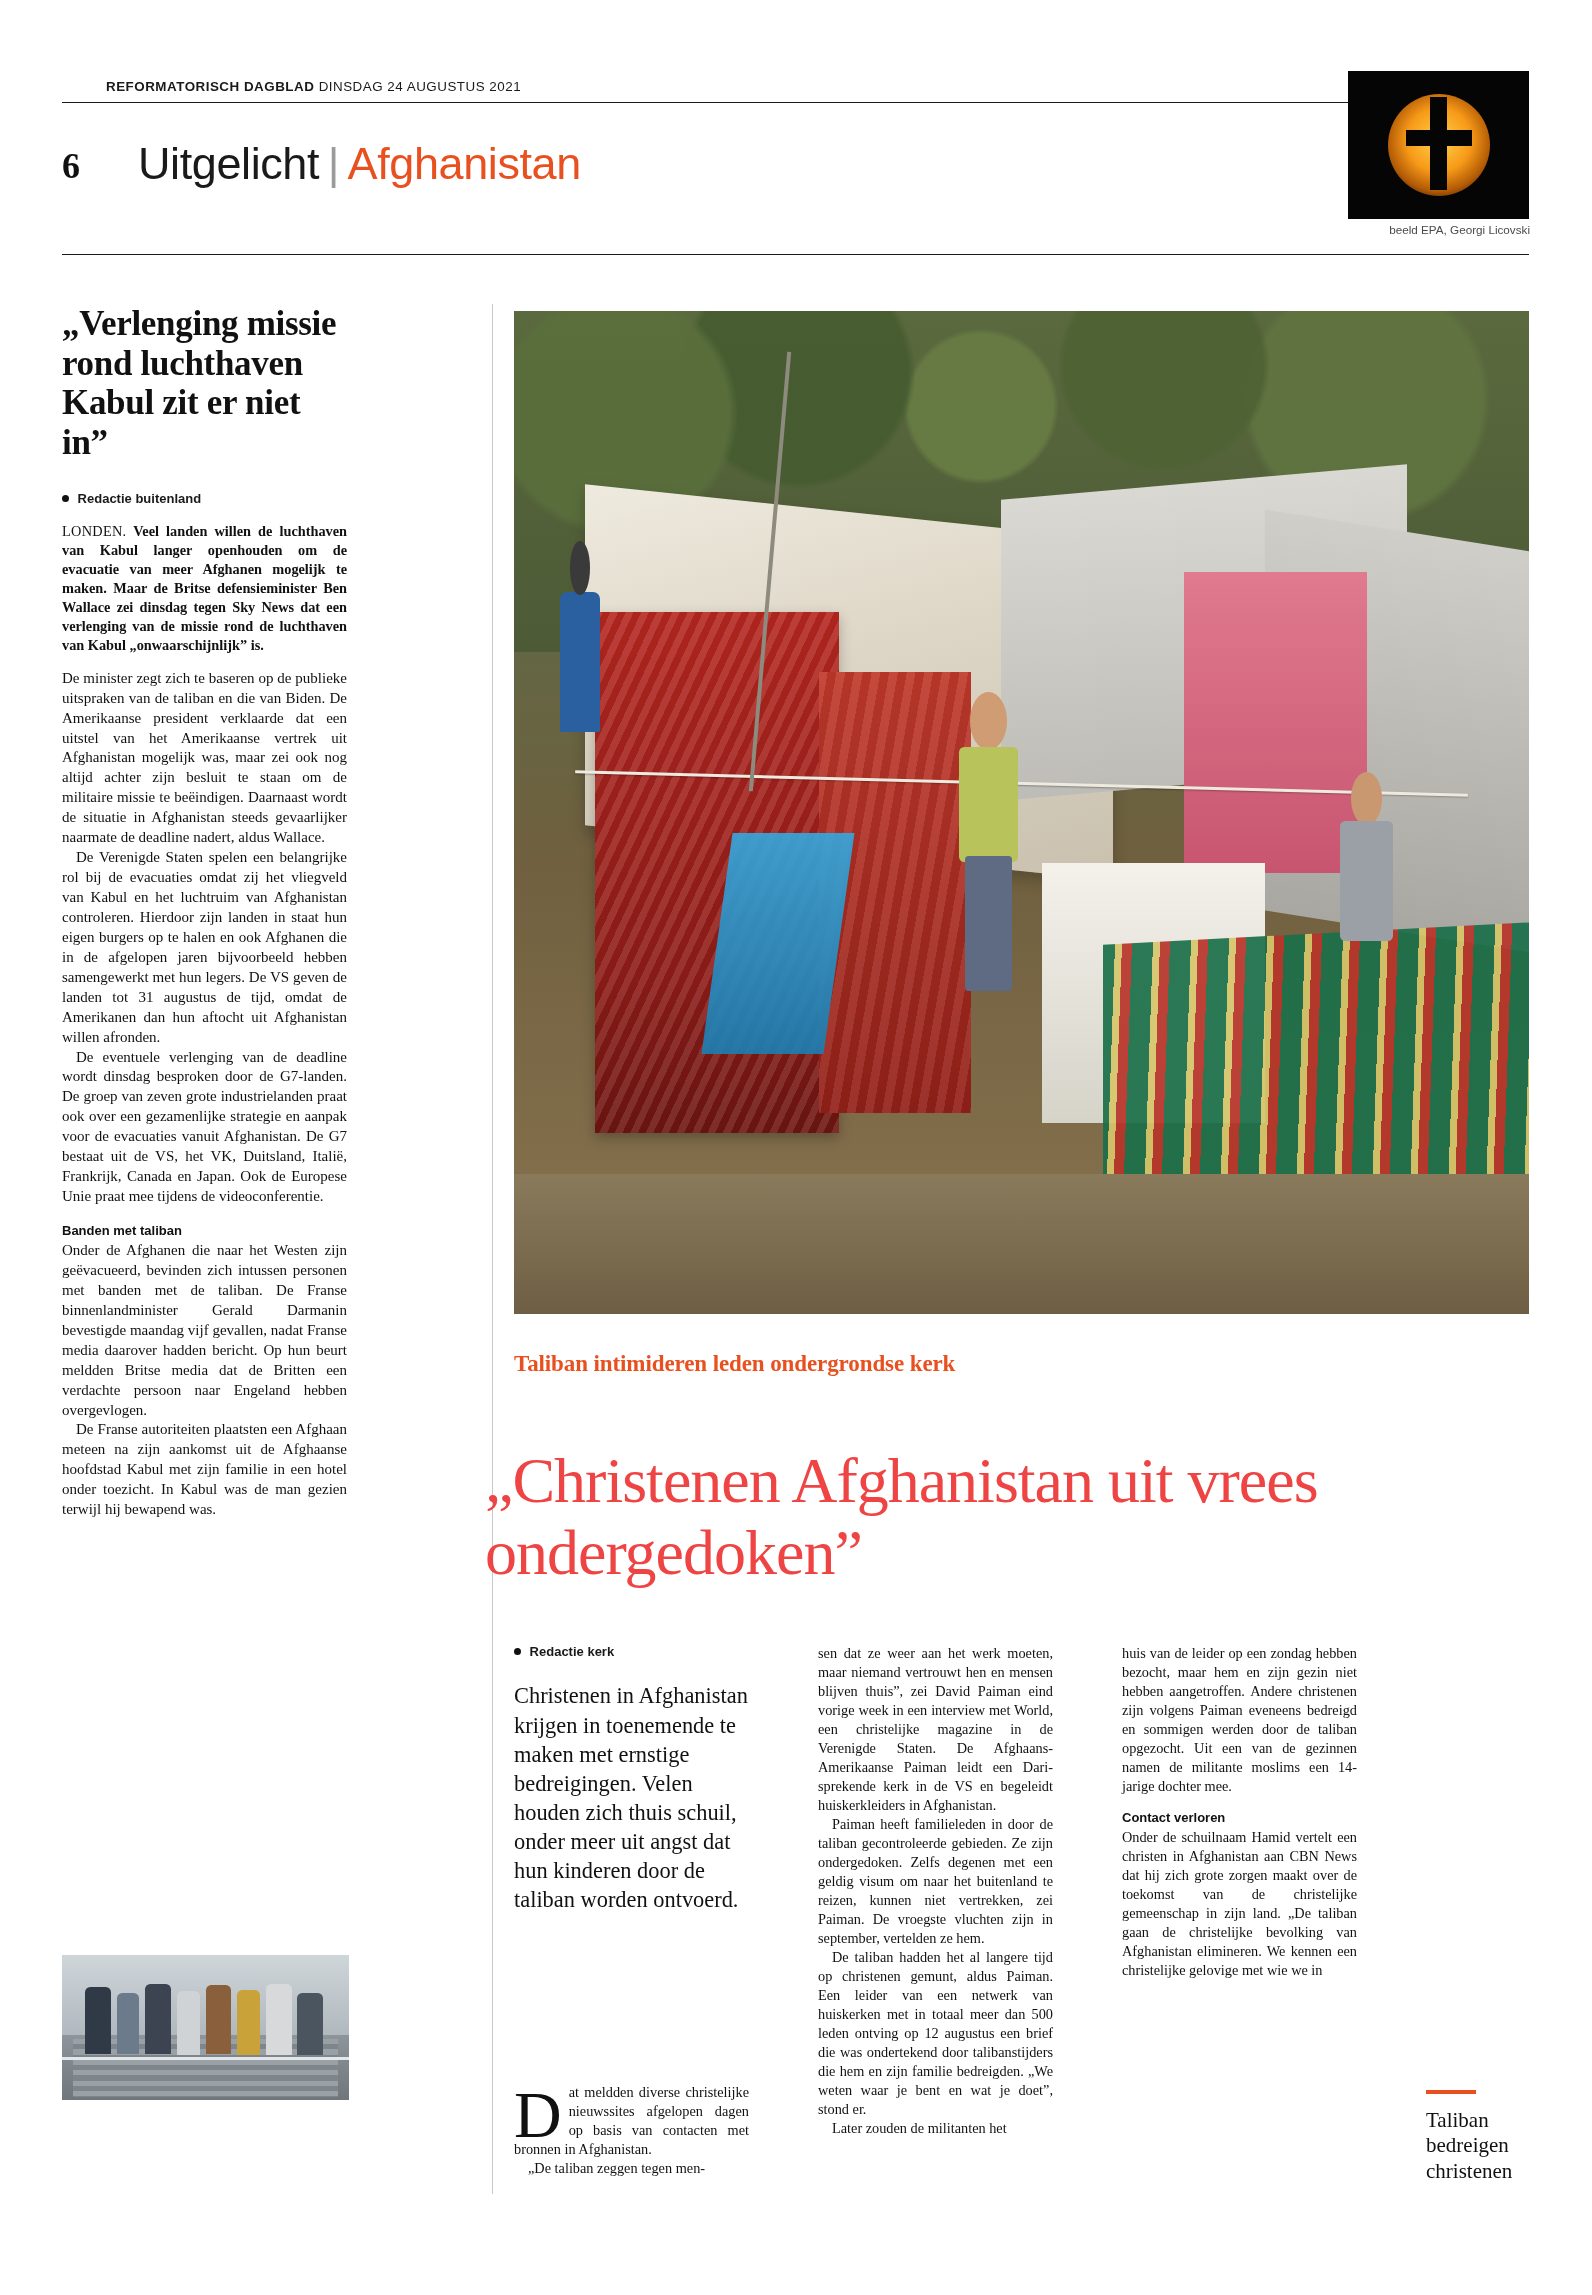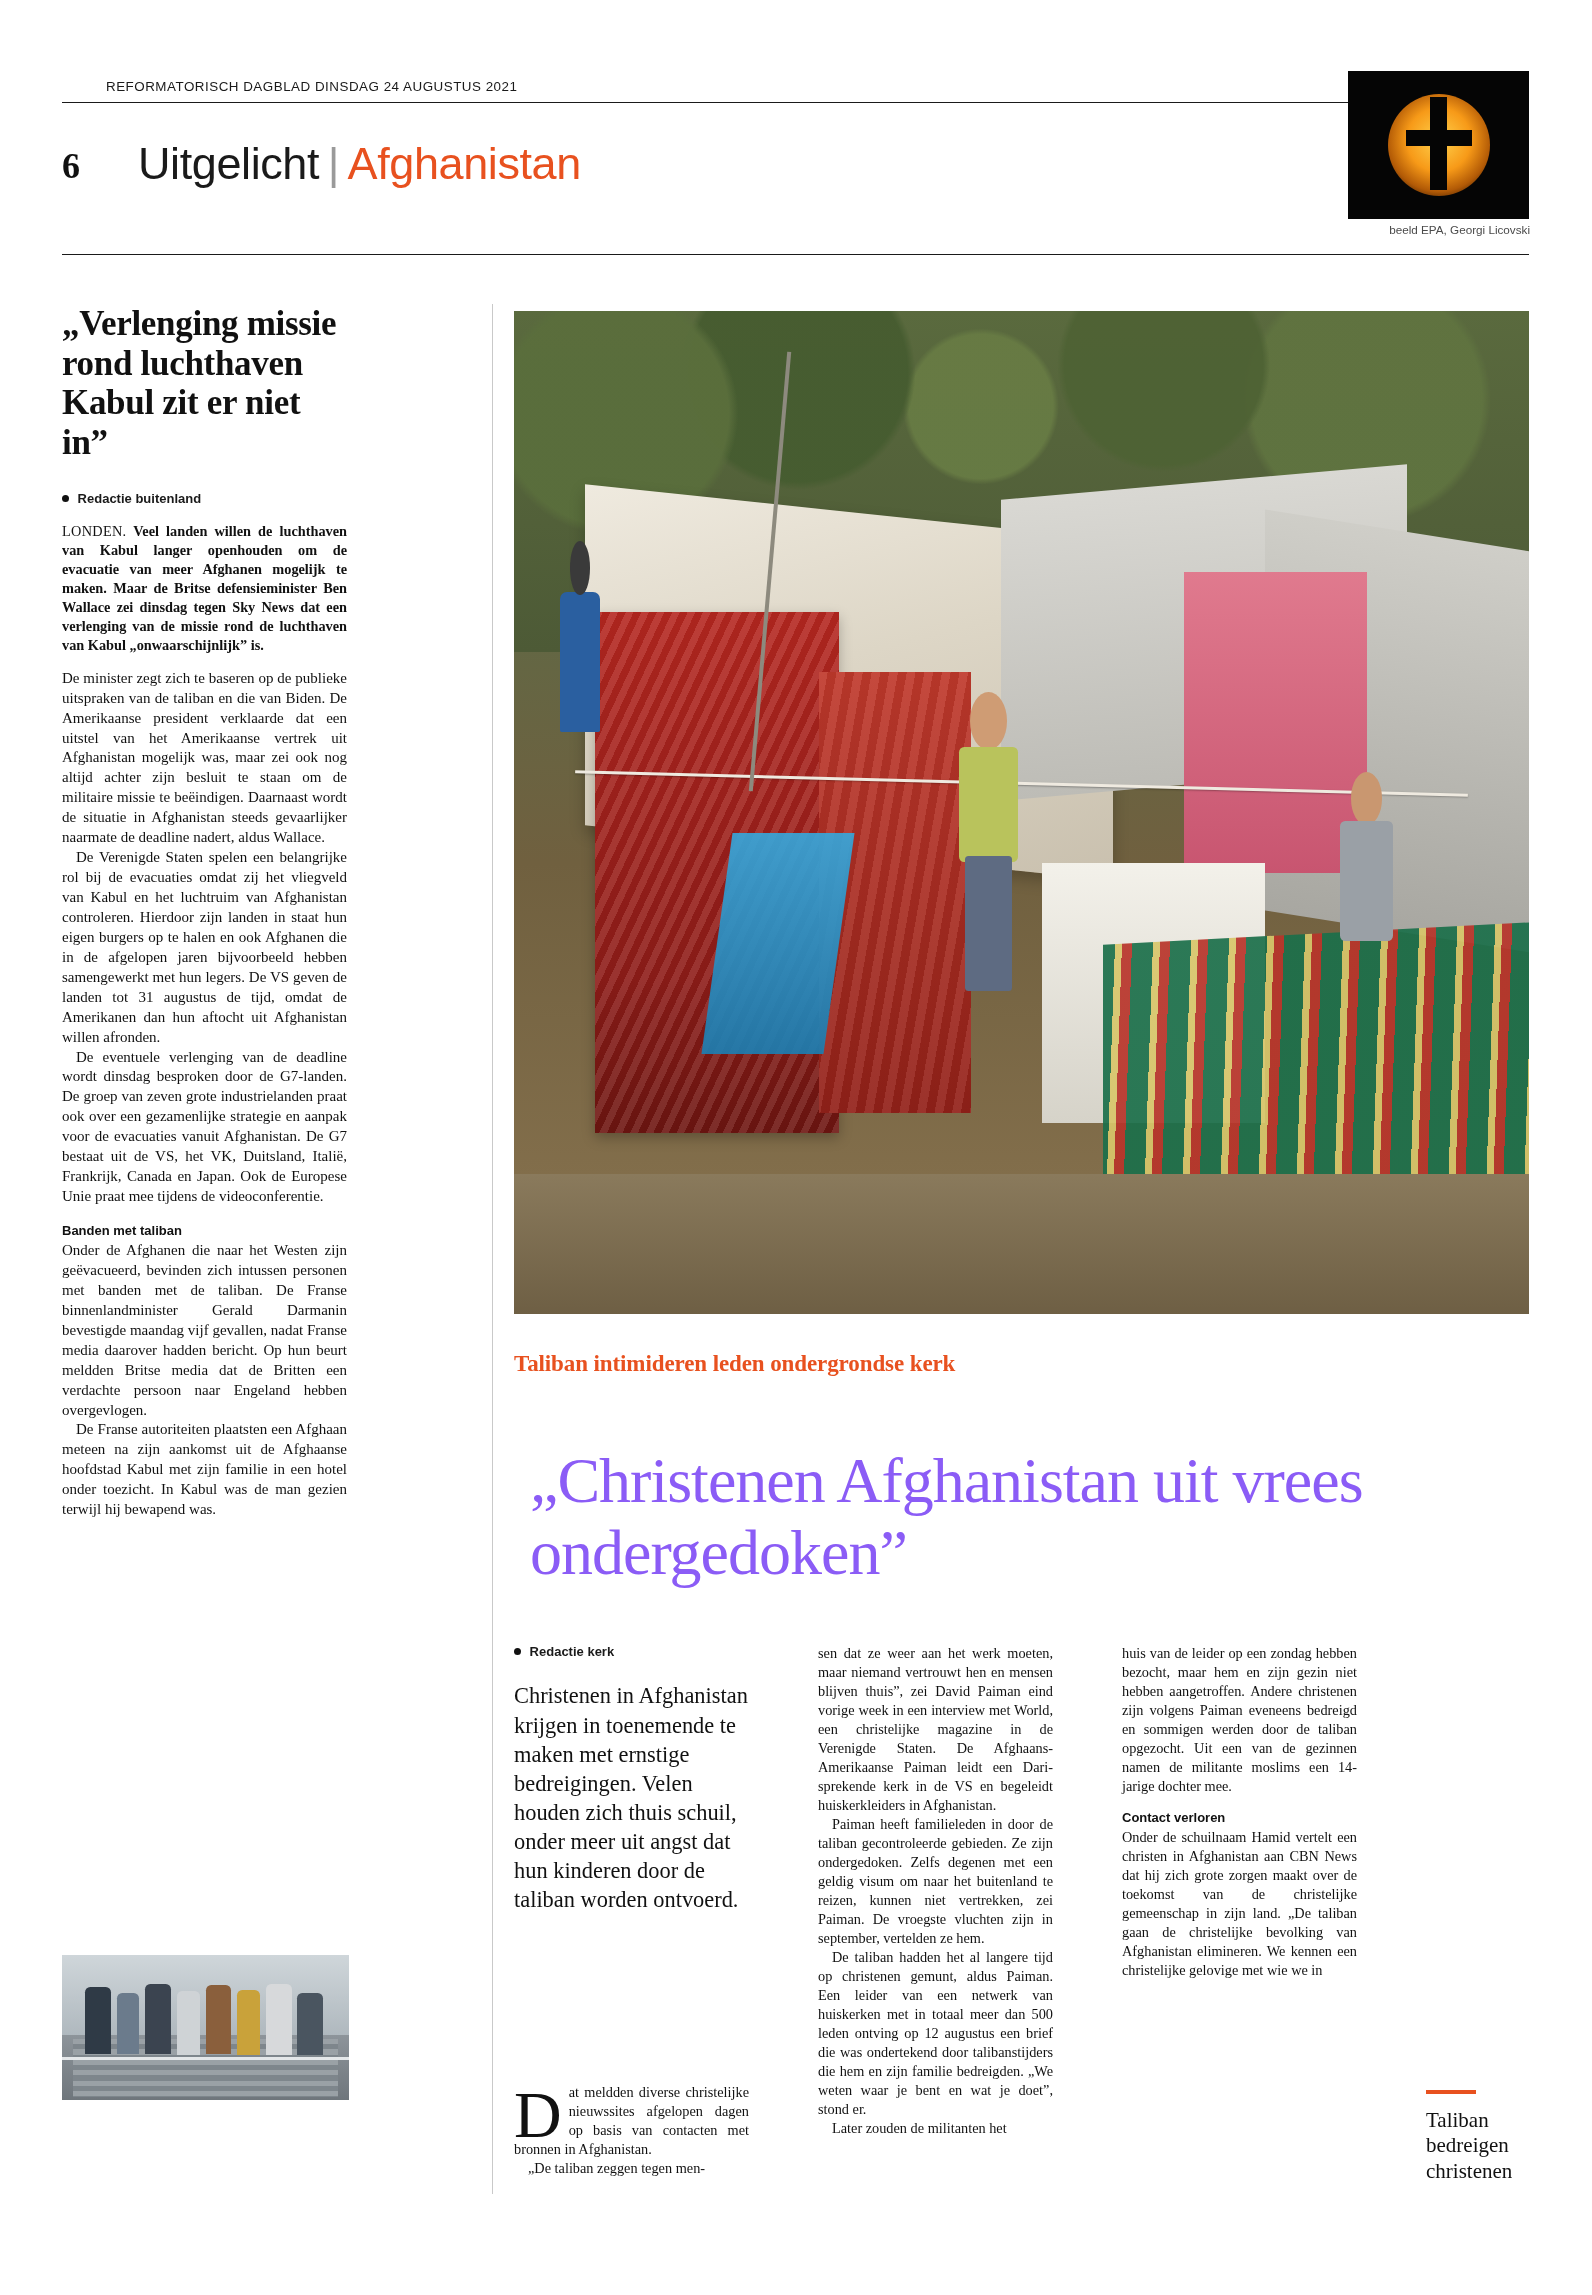--- a/index.html
+++ b/index.html
@@ -28,21 +28,21 @@
     position: absolute;
     left: 62px;
     top: 79px;
     width: 1294px;
     font-family: "Liberation Sans", sans-serif;
     font-size: 13.4px;
     letter-spacing: 0.5px;
     color: #1a1a1a;
   }
   .masthead .paper {
-    font-weight: 400;
+    font-weight: 700;
     padding-left: 44px;
   }
   .masthead .date {
     font-weight: 400;
   }
   .rule-top {
     position: absolute;
     left: 62px;
     top: 102px;
     width: 1467px;
@@ -408,29 +408,29 @@
     top: 1351px;
     width: 1018px;
     font-family: "Liberation Serif", serif;
     font-weight: 700;
     font-size: 23px;
     color: #e8511f;
     letter-spacing: -0.1px;
   }
   .headline {
     position: absolute;
-    left: 530px;
+    left: 485px;
     top: 1402px;
     width: 1036px;
     font-family: "Liberation Serif", serif;
     font-weight: 400;
     font-size: 64px;
     line-height: 1.12;
     letter-spacing: -1px;
-    color: #8b5cf6;
+    color: #ef4444;
   }
 
   
   .lower {
     position: absolute;
     left: 514px;
     top: 1644px;
     width: 1018px;
   }
   .col {

